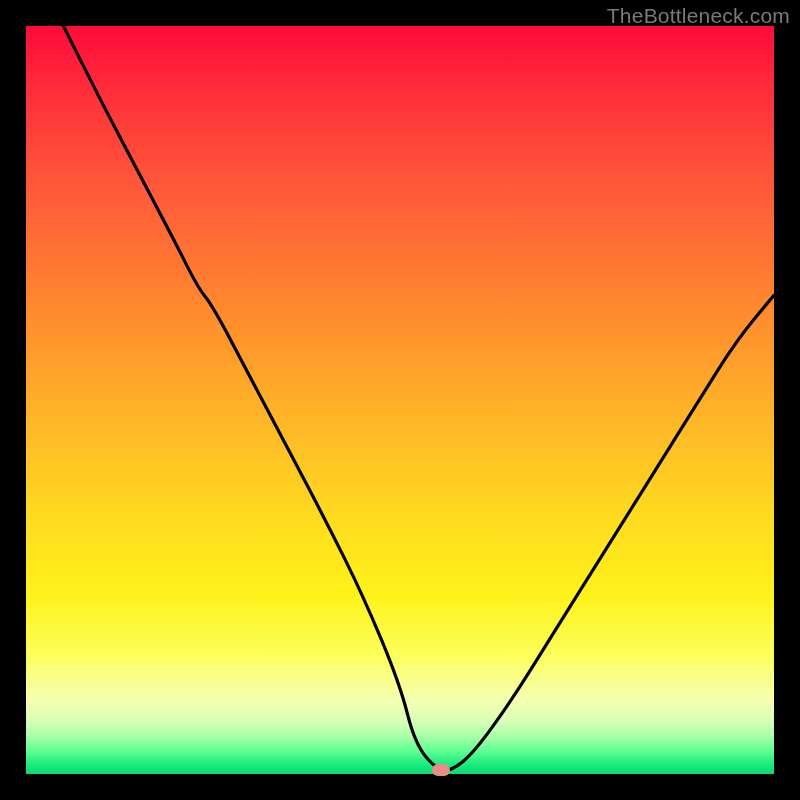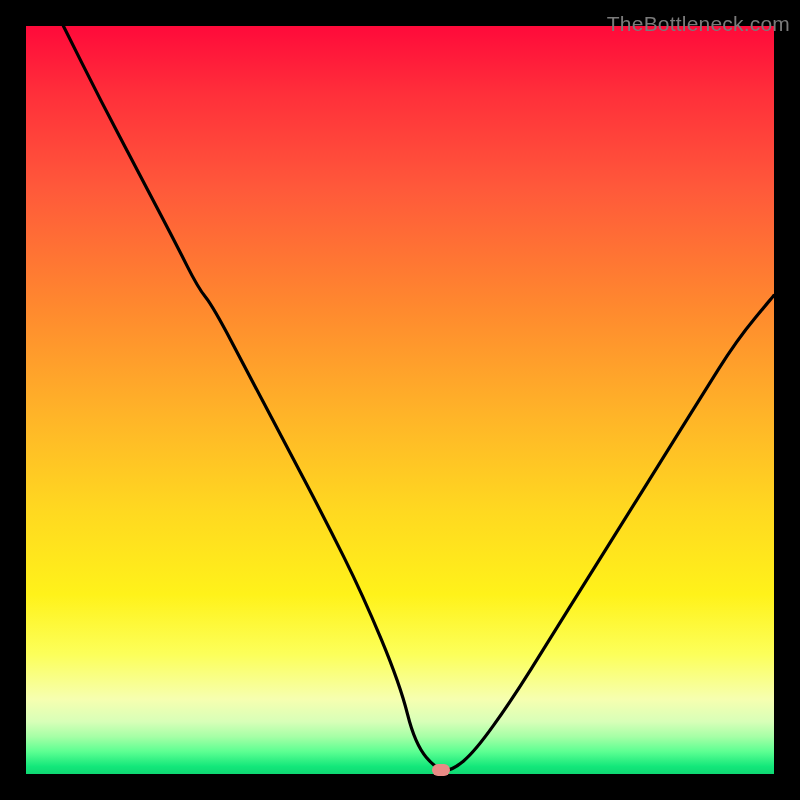--- a/index.html
+++ b/index.html
@@ -37,21 +37,21 @@
       #f6ffb0 90%,
       #d8ffb8 93%,
       #a6ffa6 95%,
       #5dff92 97%,
       #13e77a 99%,
       #0fd873 100%
     );
   }
   .watermark {
     position: absolute;
-    top: 12px;
+    top: 4px;
     right: 10px;
     color: #7a7a7a;
     font-size: 21px;
     font-weight: 500;
     letter-spacing: 0.2px;
     user-select: none;
   }
   svg.curve {
     position: absolute;
     left: 0;

